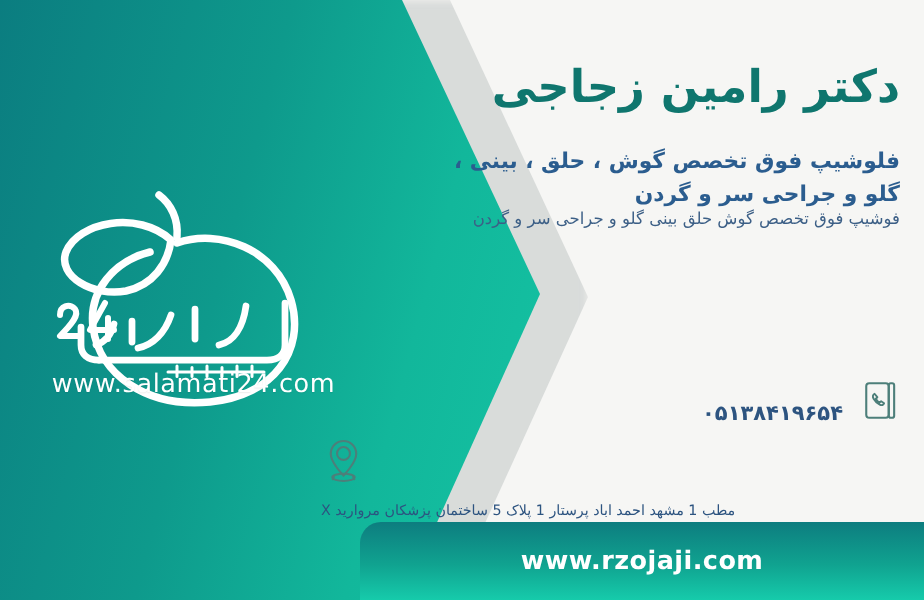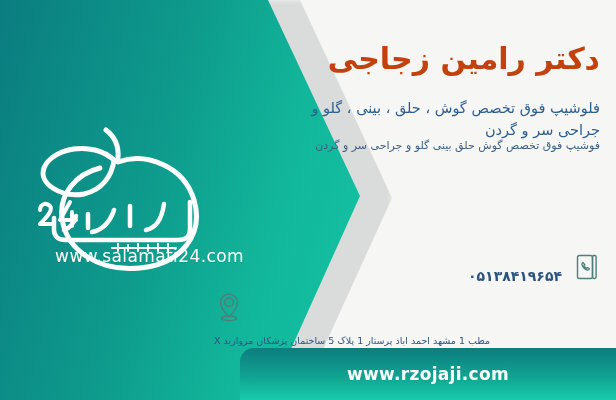--- a/index.html
+++ b/index.html
@@ -39,40 +39,40 @@
     z-index:2;
   }
 
   
   #logo{
     position:absolute;left:18px;top:118px;width:240px;height:160px;z-index:6;
   }
   #logo svg{display:block;}
   .logo-url{
     position:absolute;left:14px;top:246px;width:230px;
-    color:#ffffff;
+    text-align:center;color:#ffffff;
     font-family:"DejaVu Sans","Liberation Sans",sans-serif;
     font-size:17px;letter-spacing:.4px;z-index:7;
     text-shadow:0 1px 1px rgba(0,0,0,.08);
   }
 
   
   #content{
     position:absolute;right:0;top:0;width:400px;height:400px;z-index:5;
     text-align:right;
     direction:rtl;
   }
   #doctor-name{
     position:absolute;right:16px;top:40px;width:370px;
-    font-size:30px;font-weight:bold;color:#c2410c;
+    font-size:30px;font-weight:bold;color:#0f766e;
     letter-spacing:.5px;line-height:1.25;
   }
   #specialty{
     position:absolute;right:16px;top:97px;width:320px;
-    font-size:14.5px;font-weight:normal;color:#2b5d8f;
+    font-size:14.5px;font-weight:bold;color:#2b5d8f;
     line-height:1.55;
   }
   #specialty-sub{
     position:absolute;right:16px;top:138px;width:320px;
     font-size:11px;color:#3c5f86;line-height:1.5;
   }
 
   
   .contact-row{
     position:absolute;right:14px;

